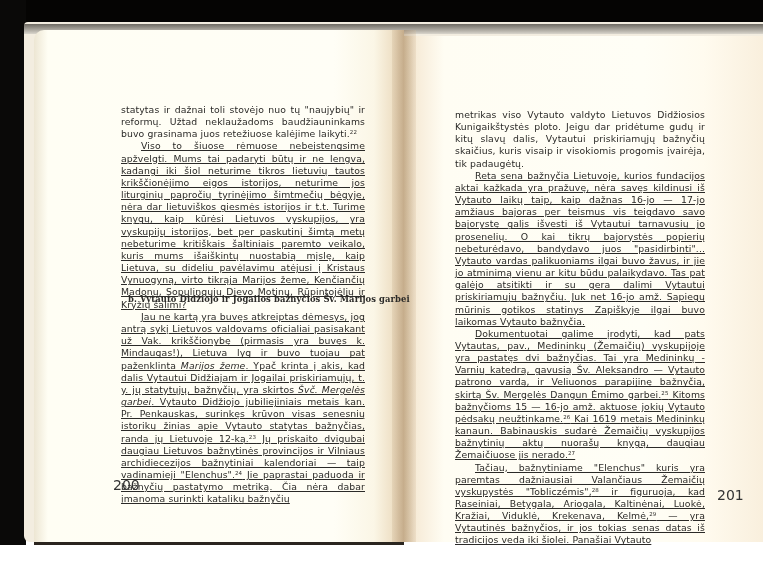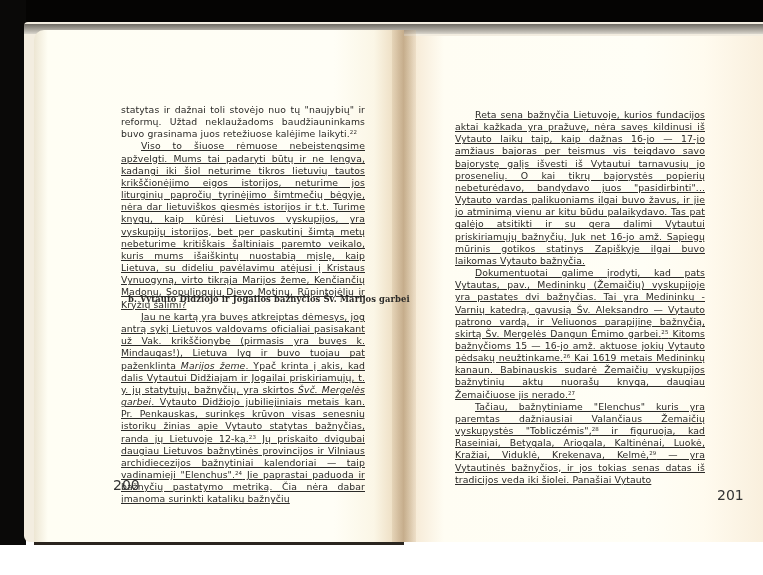--- a/index.html
+++ b/index.html
@@ -96,18 +96,19 @@
 
 <div class="heading">b. Vytauto Didžiojo ir Jogailos bažnyčios Šv. Marijos garbei</div>
 
 <div class="text left-body2">
   <p class="indent"><span>Jau ne kartą yra buvęs atkreiptas dėmesys, jog antrą sykį Lietuvos valdovams oficialiai pasisakant už Vak. krikščionybę (pirmasis yra buvęs k. Mindaugas!), Lietuva lyg ir buvo tuojau pat paženklinta </span><em>Marijos žeme</em><span>. Ypač krinta į akis, kad dalis Vytautui Didžiajam ir Jogailai priskiriamųjų, t. y. jų statytųjų, bažnyčių, yra skirtos </span><em>Švč. Mergelės garbei</em><span>. Vytauto Didžiojo jubiliejiniais metais kan. Pr. Penkauskas, surinkęs krūvon visas senesnių istorikų žinias apie Vytauto statytas bažnyčias, randa jų Lietuvoje 12-ką.</span><sup>23</sup><span> Jų priskaito dvigubai daugiau Lietuvos bažnytinės provincijos ir Vilniaus archidiecezijos bažnytiniai kalendoriai — taip vadinamieji "Elenchus".</span><sup>24</sup><span> Jie paprastai paduoda ir bažnyčių pastatymo metriką. Čia nėra dabar įmanoma surinkti katalikų bažnyčių</span></p>
 </div>
 
 <div class="pagenum pn-left">200</div>
 
 <div class="text right-text" id="right-text">
+    <p class="cont"><span>metrikas viso Vytauto valdyto Lietuvos Didžiosios Kunigaikštystės ploto. Jeigu dar pridėtume gudų ir kitų slavų dalis, Vytautui priskiriamųjų bažnyčių skaičius, kuris visaip ir visokiomis progomis įvairėja, tik padaugėtų.</span></p>
     <p class="indent"><span>Reta sena bažnyčia Lietuvoje, kurios fundacijos aktai kažkada yra pražuvę, nėra savęs kildinusi iš Vytauto laikų taip, kaip dažnas 16-jo — 17-jo amžiaus bajoras per teismus vis teigdavo savo bajorystę galįs išvesti iš Vytautui tarnavusių jo prosenelių. O kai tikrų bajorystės popierių nebeturėdavo, bandydavo juos "pasidirbinti"... Vytauto vardas palikuoniams ilgai buvo žavus, ir jie jo atminimą vienu ar kitu būdu palaikydavo. Tas pat galėjo atsitikti ir su gera dalimi Vytautui priskiriamųjų bažnyčių. Juk net 16-jo amž. Sapiegų mūrinis gotikos statinys Zapiškyje ilgai buvo laikomas Vytauto bažnyčia.</span></p>
     <p class="indent"><span>Dokumentuotai galime įrodyti, kad pats Vytautas, pav., Medininkų (Žemaičių) vyskupijoje yra pastatęs dvi bažnyčias. Tai yra Medininkų - Varnių katedrą, gavusią Šv. Aleksandro — Vytauto patrono vardą, ir Veliuonos parapijinę bažnyčią, skirtą Šv. Mergelės Dangun Ėmimo garbei.</span><sup>25</sup><span> Kitoms bažnyčioms 15 — 16-jo amž. aktuose jokių Vytauto pėdsakų neužtinkame.</span><sup>26</sup><span> Kai 1619 metais Medininkų kanaun. Babinauskis sudarė Žemaičių vyskupijos bažnytinių aktų nuorašų knygą, daugiau Žemaičiuose jis nerado.</span><sup>27</sup></p>
     <p class="indent"><span>Tačiau, bažnytiniame "Elenchus" kuris yra paremtas dažniausiai Valančiaus Žemaičių vyskupystės "Tobliczémis",</span><sup>28</sup><span> ir figuruoja, kad Raseiniai, Betygala, Ariogala, Kaltinėnai, Luokė, Kražiai, Viduklė, Krekenava, Kelmė,</span><sup>29</sup><span> — yra Vytautinės bažnyčios, ir jos tokias senas datas iš tradicijos veda iki šiolei. Panašiai Vytauto</span></p>
   </div>
 
 <div class="pagenum pn-right">201</div>
 
 </body></html>

